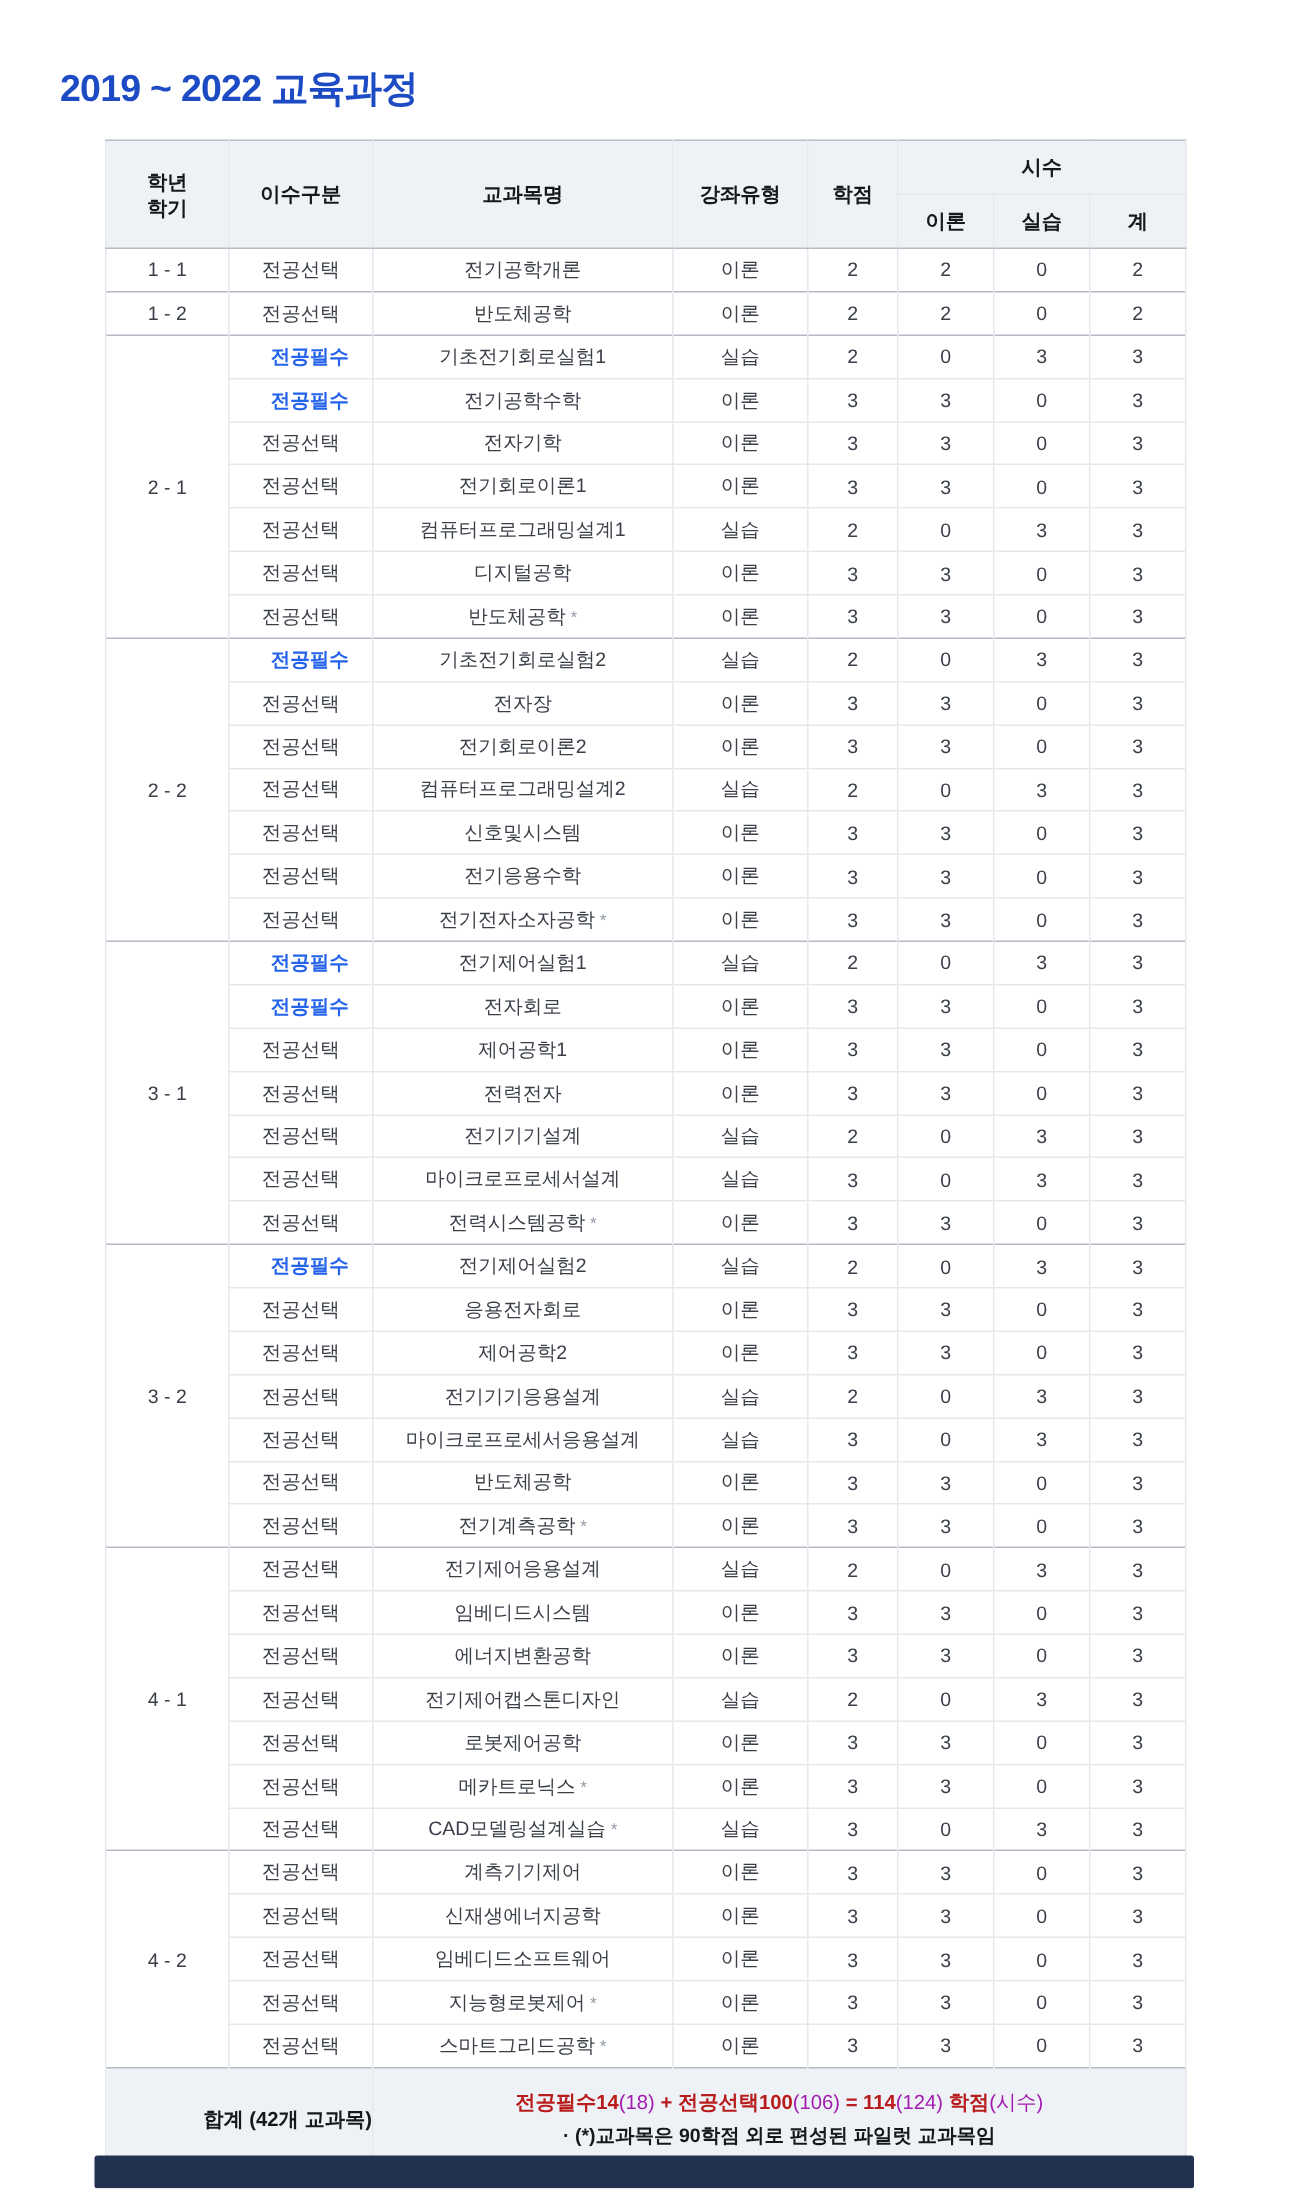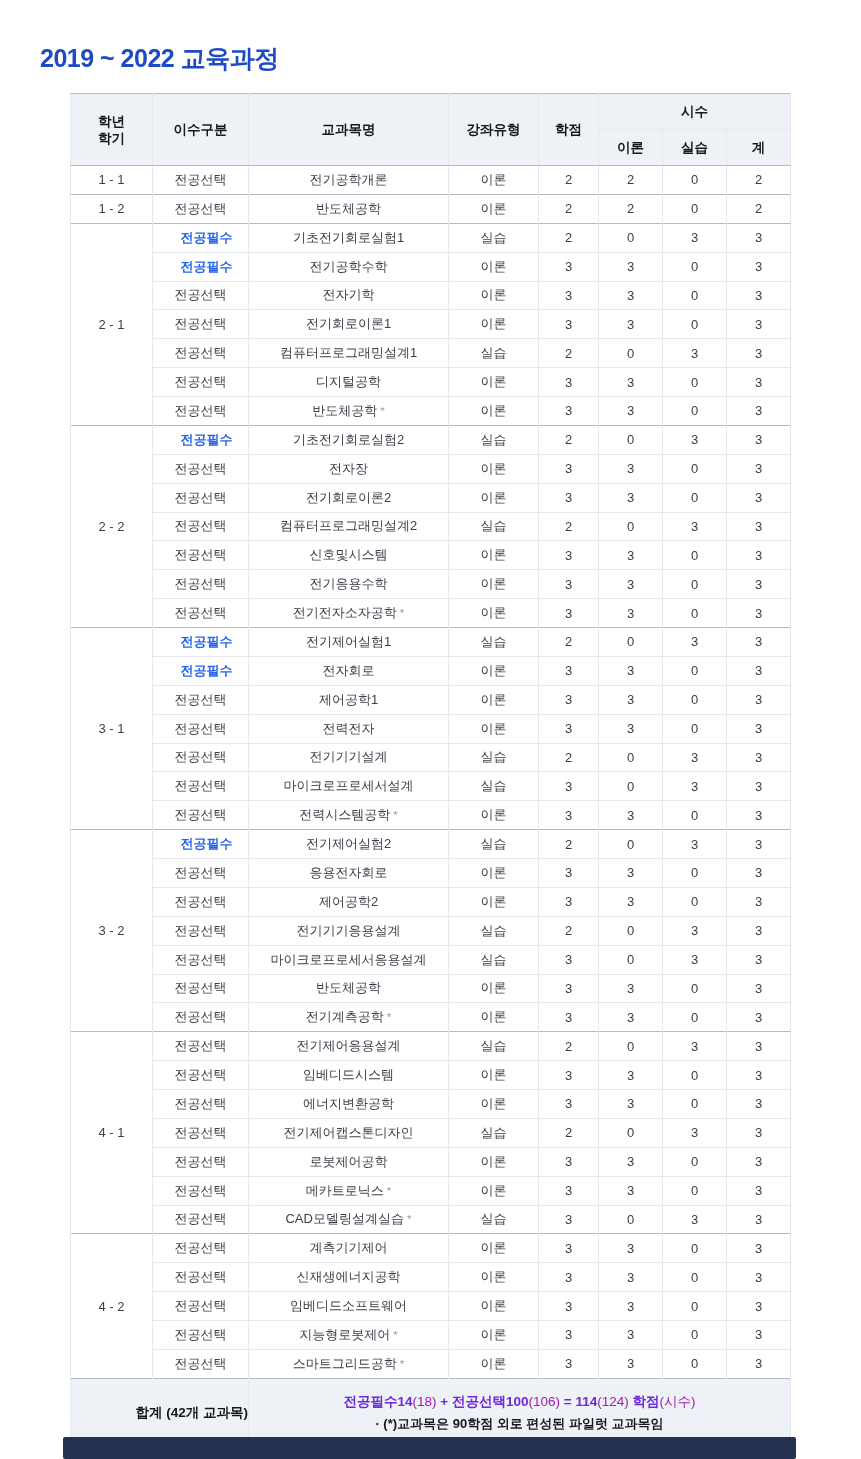--- a/index.html
+++ b/index.html
@@ -25,21 +25,21 @@
   .curriculum td .star{color:#949ca8;font-size:11.5px;font-weight:400;}
   .curriculum td.num-cell{font-weight:400;}
   .curriculum td.sem-cell{font-weight:500;color:#3a3f48;}
   
   .curriculum tbody.foot td{height:68px;background:#eef1f5;border-top:1px solid #b4bac4;
          border-bottom:1px solid #b6bcc6;}
   td.footer-label{font-size:13.5px;font-weight:700;color:#15181d;text-align:right;}
   td.footer-summary{font-size:13.5px;color:#15181d;}
   .sum-line1{line-height:18px;}
   .sum-line1 span{font-weight:400;color:#a21caf;}
-  .sum-line1 span.seg-bold{font-weight:700;color:#6d28d9;}
+  .sum-line1 span.seg-bold{font-weight:700;color:#b91c1c;}
   .sum-line2{line-height:18px;margin-top:4px;font-size:13px;font-weight:700;color:#15181d;text-align:center;}
   
   .bottom-bar{position:absolute;left:63px;top:1437px;width:733px;height:22px;
          background:#243252;border-radius:2px;}
 </style>
 </head>
 <body>
 
 <div class="page">
 

